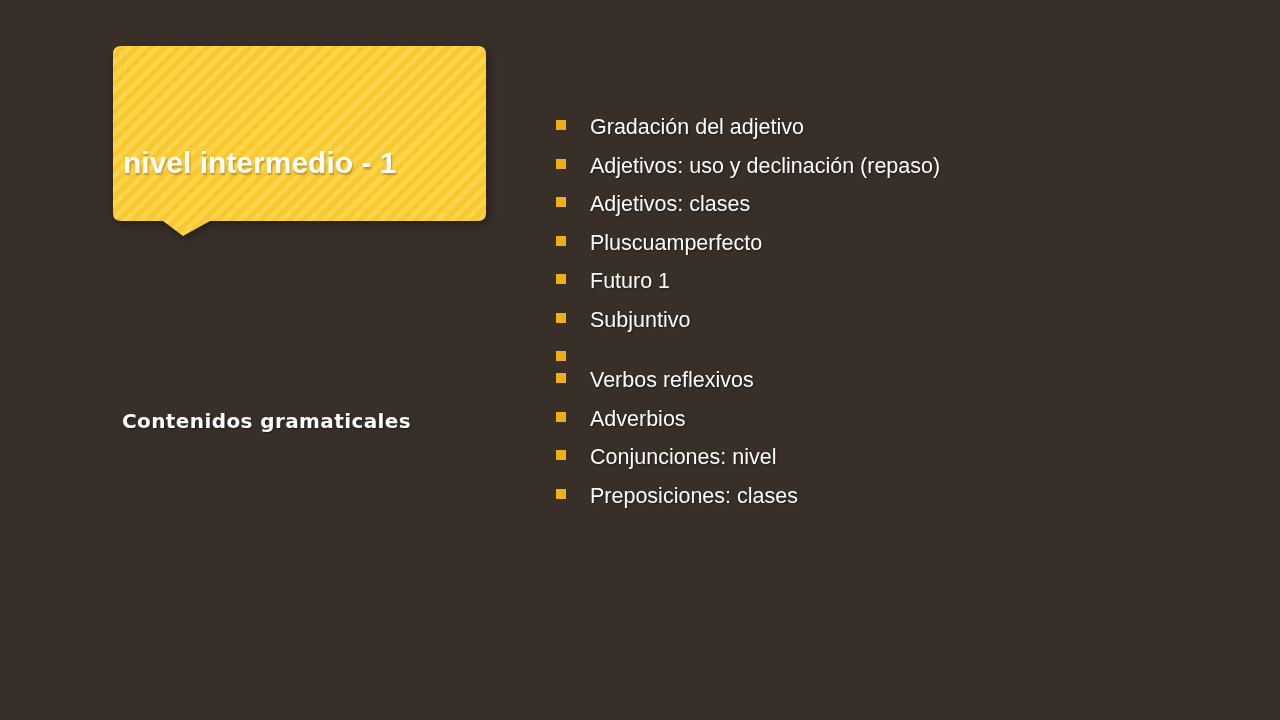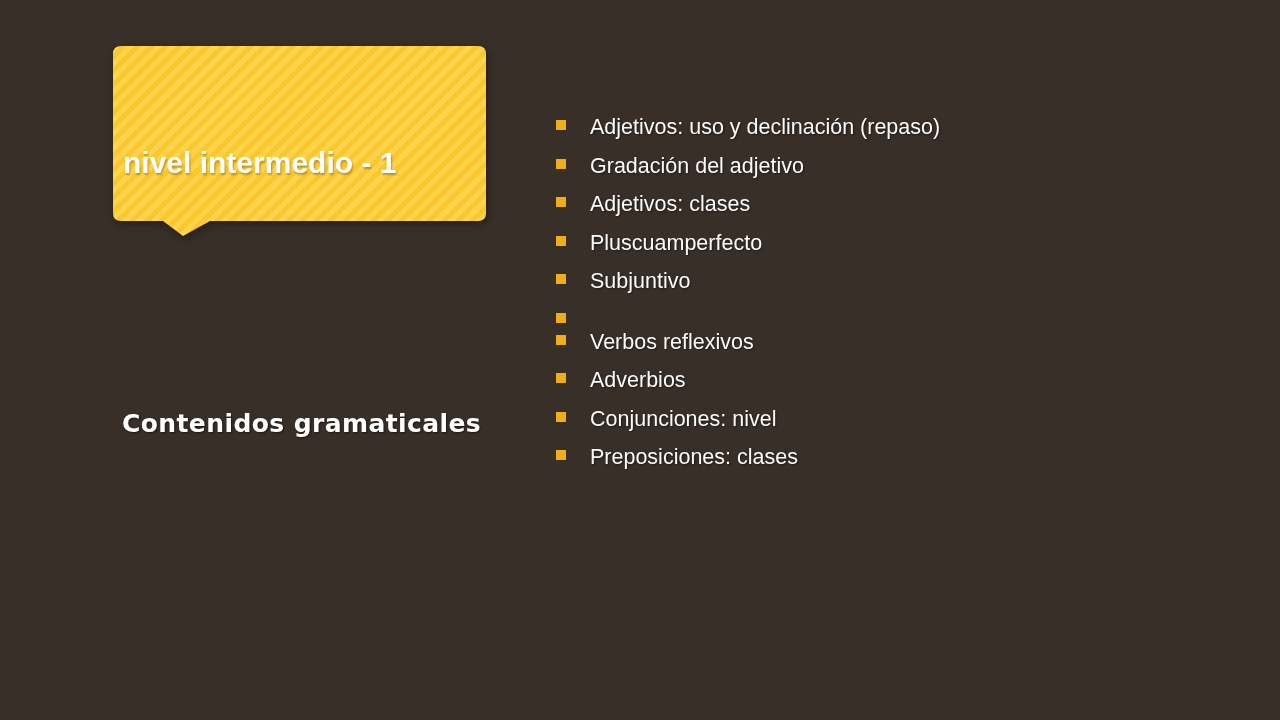--- a/index.html
+++ b/index.html
@@ -44,21 +44,21 @@
     text-shadow: 1px 2px 2px rgba(110,75,0,0.45);
   }
 
   
   .section-label {
     position: absolute;
     left: 122px;
     top: 409px;
     margin: 0;
     font-family: "DejaVu Sans", sans-serif;
-    font-size: 25px;
+    font-size: 20px;
     font-weight: 700;
     letter-spacing: 0.4px;
     color: #ffffff;
     white-space: nowrap;
     text-shadow: 1px 1px 2px rgba(0,0,0,0.5);
   }
 
   
   .topics {
     position: absolute;
@@ -99,33 +99,37 @@
   <div class="callout">
     <div class="callout-shape"></div>
     <h1 class="callout-title">nivel intermedio - 1</h1>
   </div>
 
   <h2 class="section-label">Contenidos gramaticales</h2>
 
   <ul class="topics">
     <li>
       <span class="bullet"></span>
-      <span class="item-text">Adjetivos: uso y declinación (repaso)</span>
+      <span class="item-text">Gradación del adjetivo</span>
     </li>
     <li>
       <span class="bullet"></span>
-      <span class="item-text">Gradación del adjetivo</span>
+      <span class="item-text">Adjetivos: uso y declinación (repaso)</span>
     </li>
     <li>
       <span class="bullet"></span>
       <span class="item-text">Adjetivos: clases</span>
     </li>
     <li>
       <span class="bullet"></span>
       <span class="item-text">Pluscuamperfecto</span>
+    </li>
+    <li>
+      <span class="bullet"></span>
+      <span class="item-text">Futuro 1</span>
     </li>
     <li>
       <span class="bullet"></span>
       <span class="item-text">Subjuntivo</span>
     </li>
     <li>
       <span class="bullet"></span>
     </li>
     <li>
       <span class="bullet"></span>

